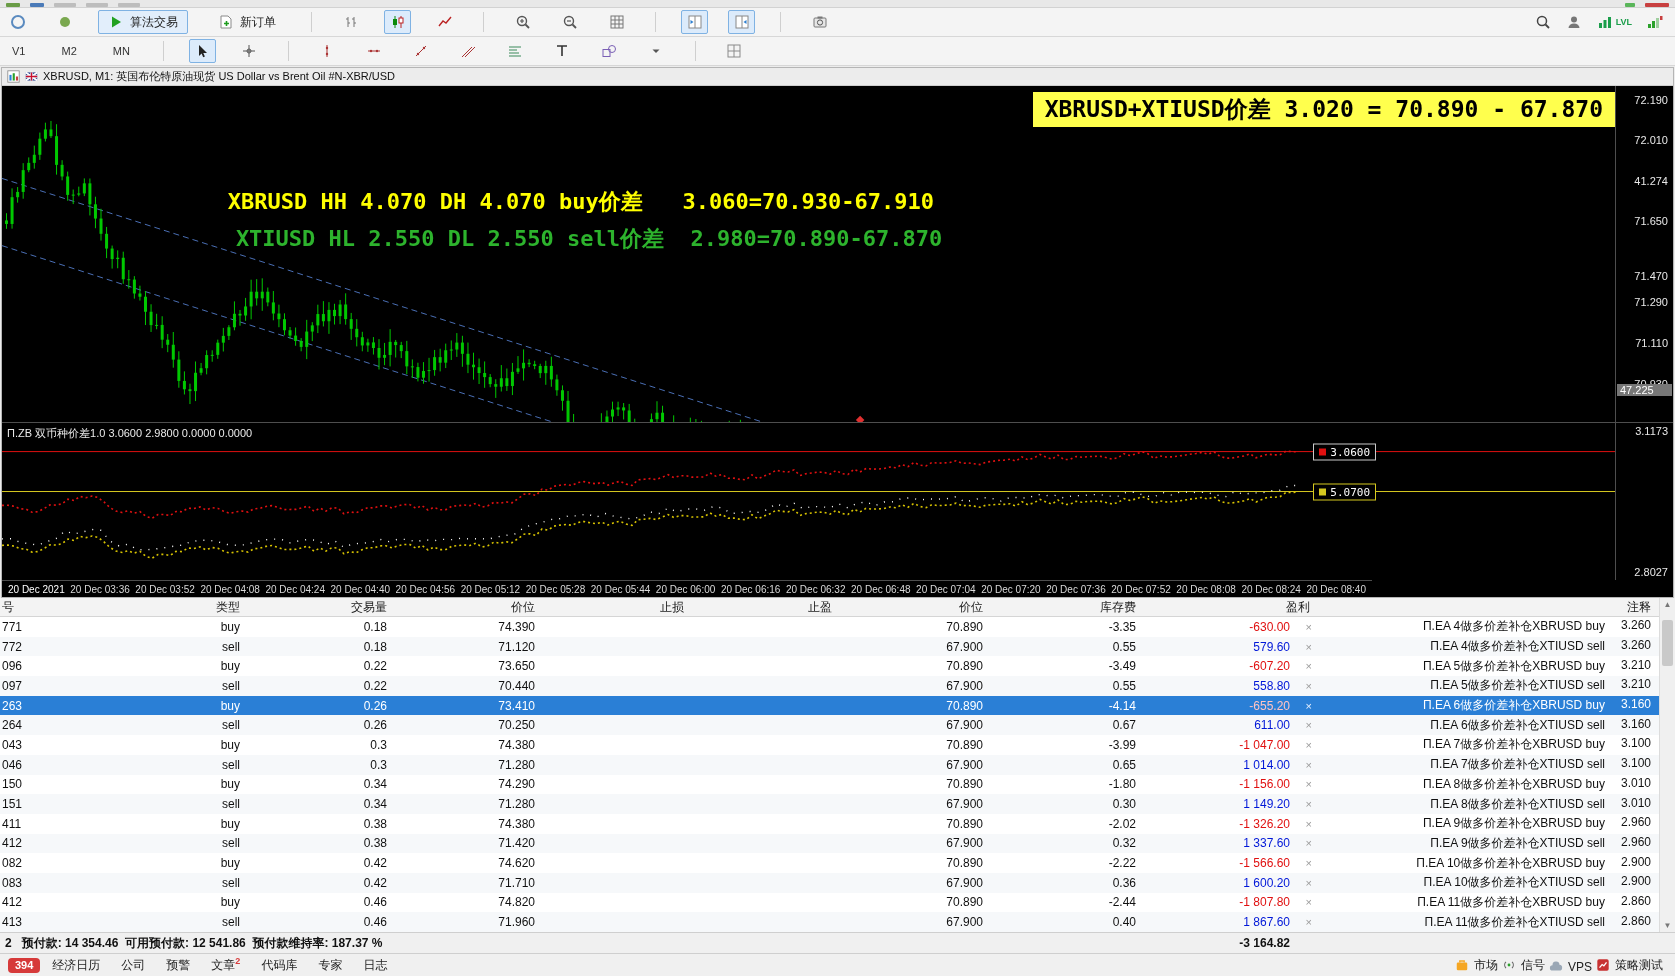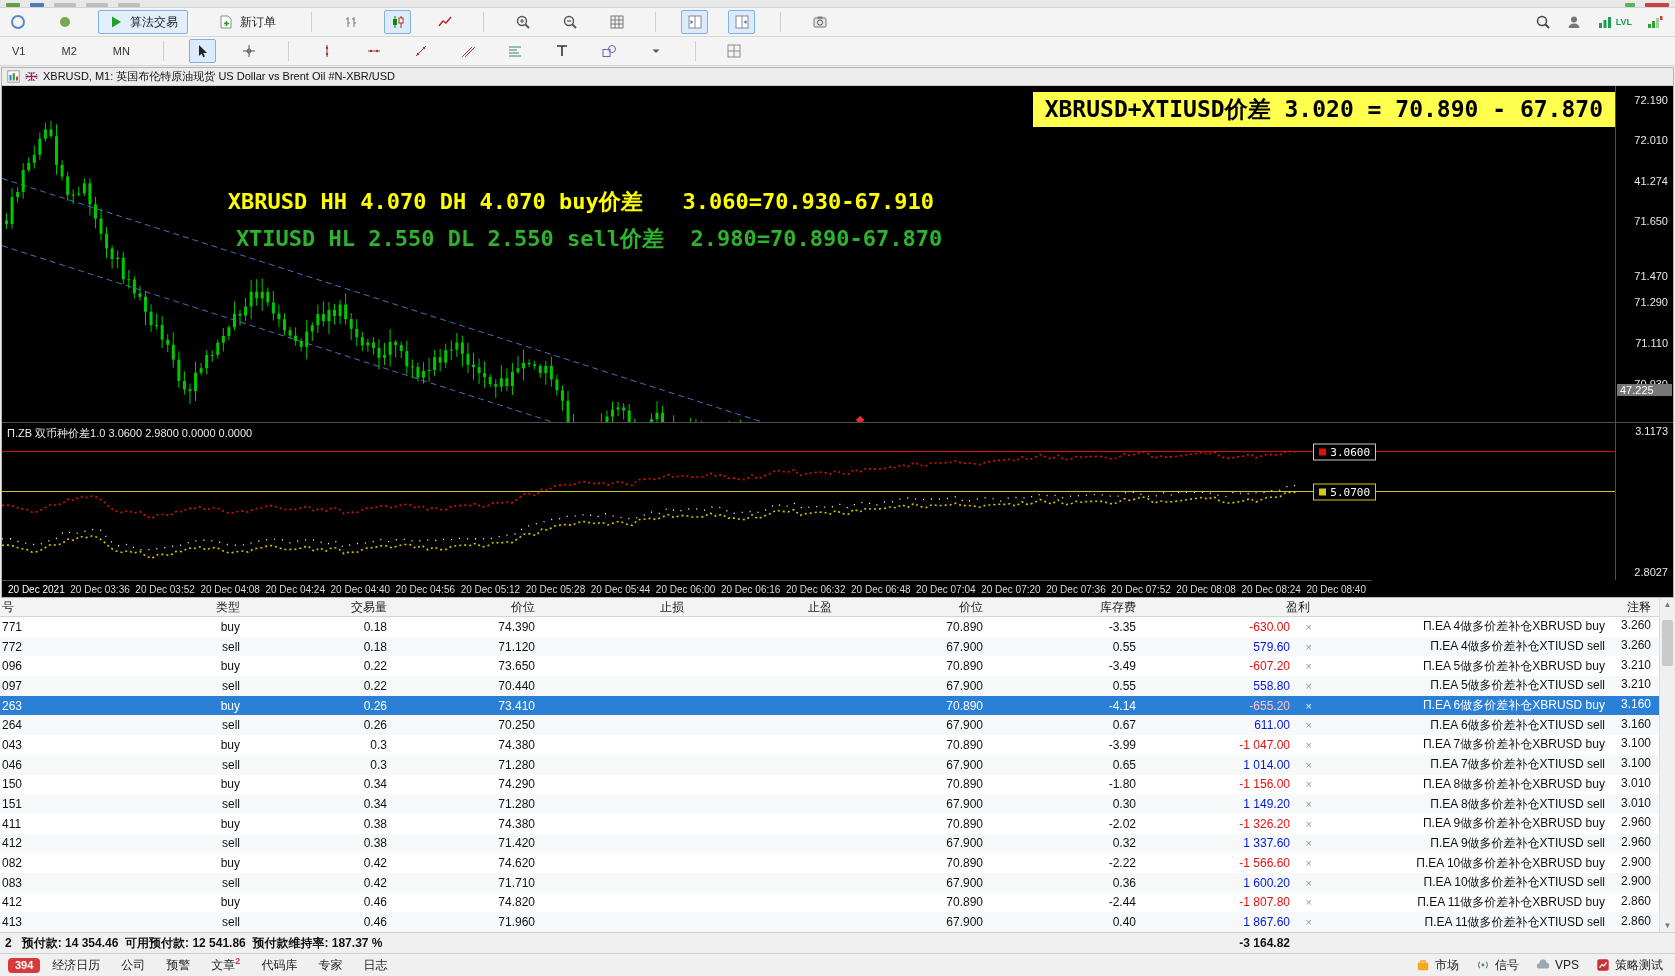--- a/index.html
+++ b/index.html
@@ -64,21 +64,21 @@
   .c.comment{display:flex;justify-content:flex-end;gap:16px;padding-right:8px}
   .t-status{height:21px;display:grid;grid-template-columns:var(--cols);align-items:center;background:#f0f0f0;border-top:1px solid #cfcfcf;position:relative;font-weight:bold;color:#111}
   .status-left{position:absolute;left:5px;top:50%;transform:translateY(-50%);white-space:pre;font-weight:bold}
   .v-scroll{position:absolute;top:0;right:0;bottom:21px;width:16px;background:#f0f0f0;border-left:1px solid #dcdcdc;display:flex;flex-direction:column;align-items:center;justify-content:space-between;color:#777;font-size:8px;padding:2px 0}
   .v-thumb{position:absolute;top:22px;left:2px;width:11px;height:46px;background:#c9c9c9;border-radius:2px}
   
   .bottom-bar{height:23px;flex:0 0 auto;background:#f0f0f0;border-top:1px solid #cfcfcf;display:flex;align-items:center;gap:3px;padding:0 8px;font-size:12px;color:#222}
   .badge{background:#d63a3a;color:#fff;border-radius:4px;height:15px;line-height:15px;padding:0 7px;font-size:11px;font-weight:bold}
   .btab{padding:1px 9px;border-radius:2px}
   .btab sup{color:#d63a3a;font-size:9px;font-weight:bold}
-  .bb-right{margin-left:auto;display:flex;align-items:center;gap:17px;padding-right:4px}
+  .bb-right{margin-left:auto;display:flex;align-items:flex-end;gap:4px;padding-right:4px}
   .bb-item{display:flex;align-items:center;gap:5px}
 </style>
 </head>
 <body>
 
 <div class="app">
 
   <div class="menu-strip">
     <i style="width:14px;background:#6a9c46"></i>
     <i style="width:14px;background:#4a7ab8"></i>

